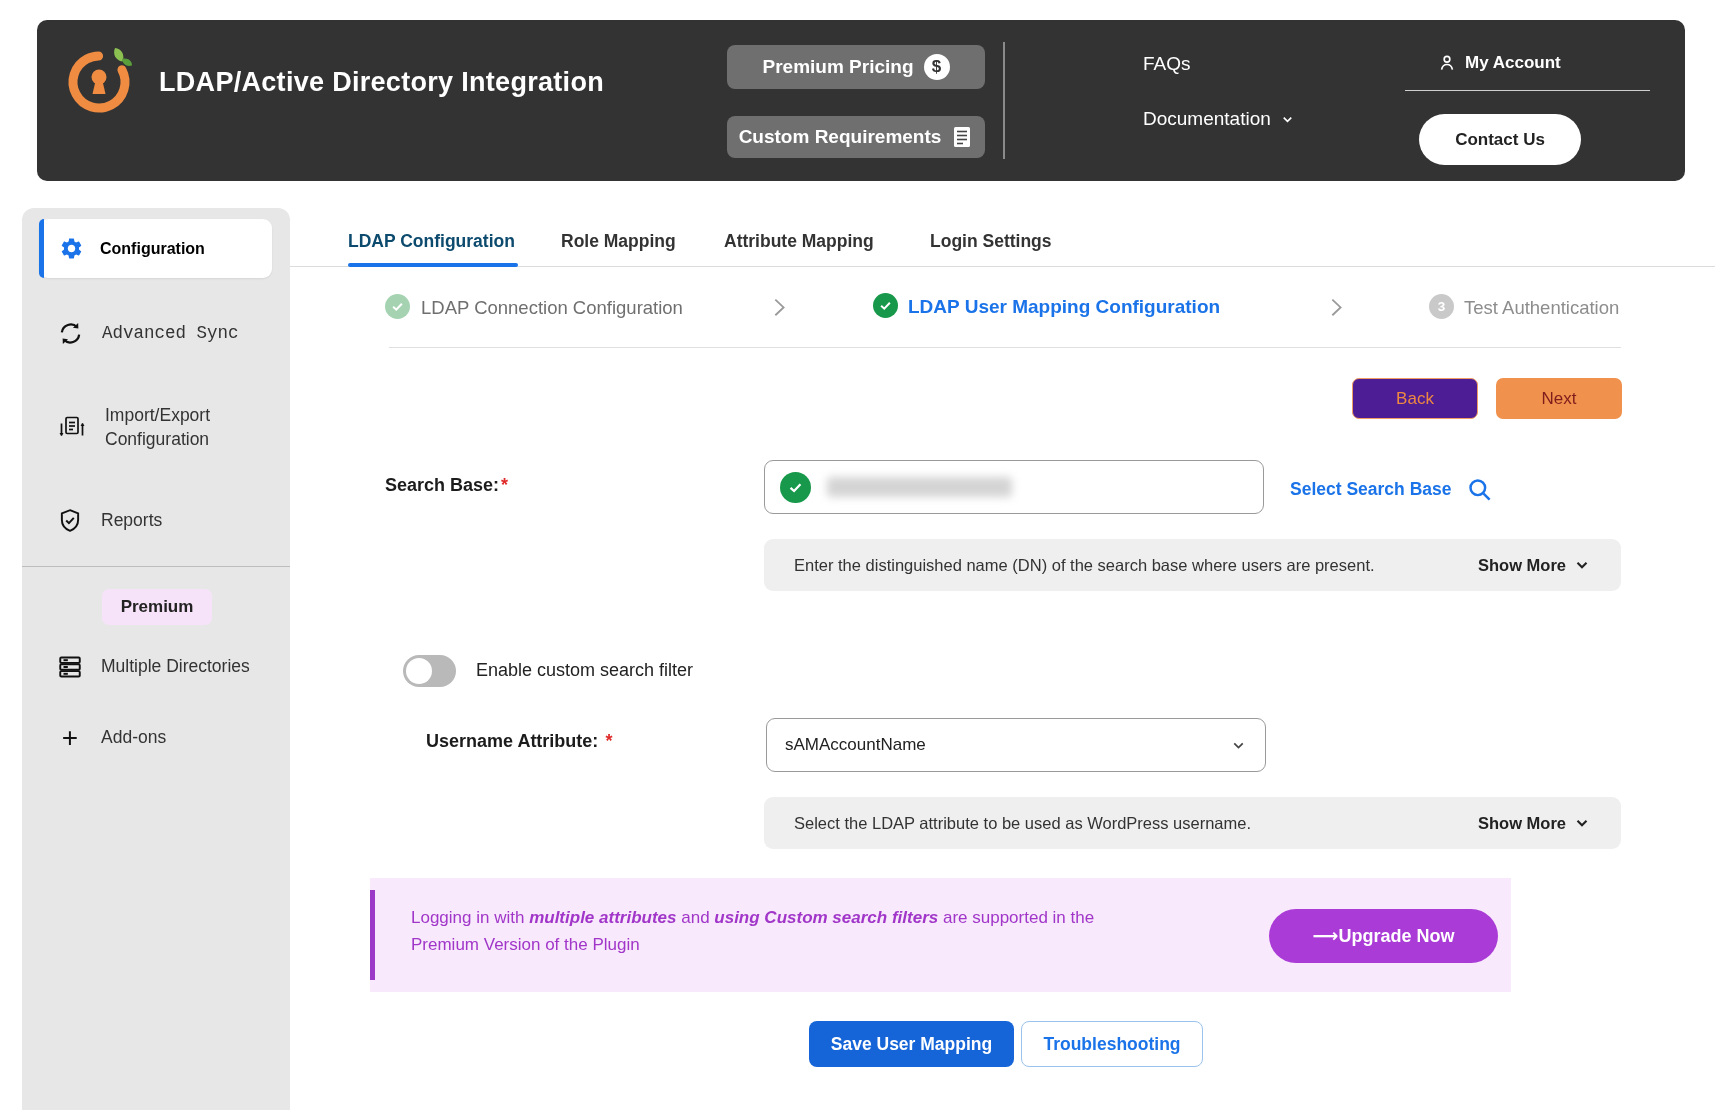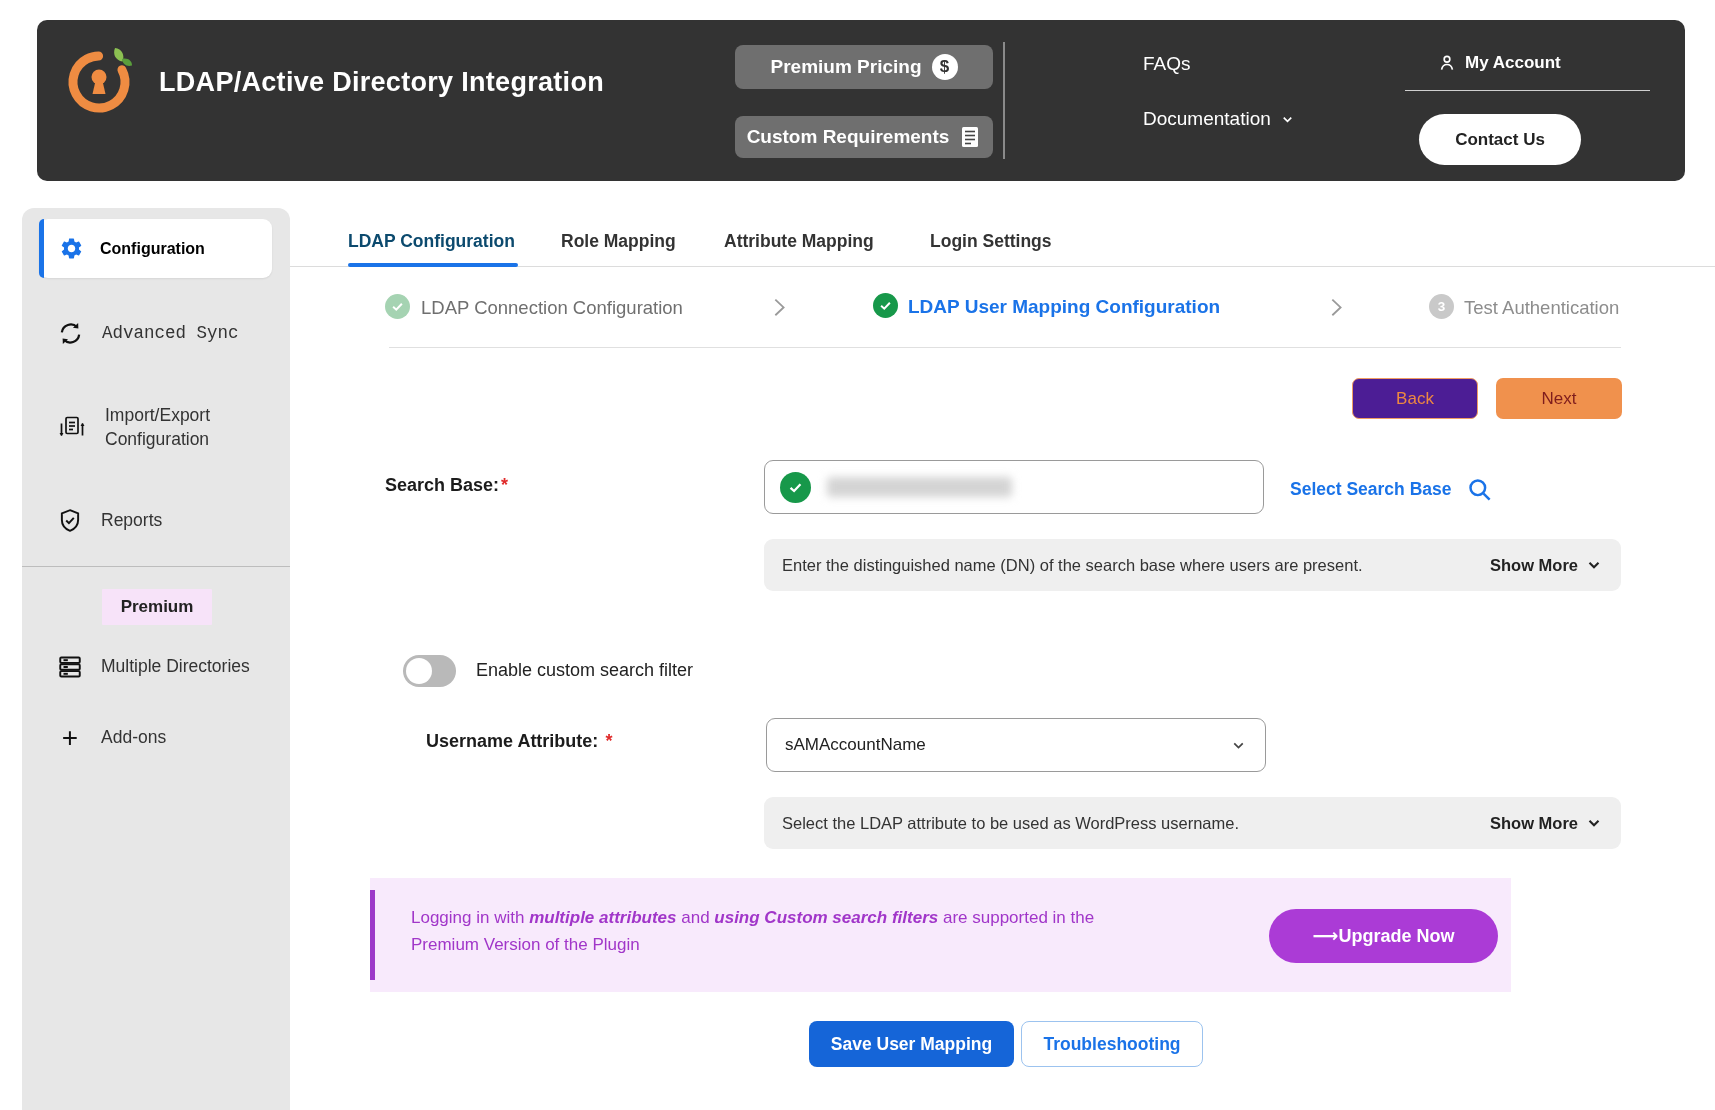--- a/index.html
+++ b/index.html
@@ -5,21 +5,21 @@
   html,body{margin:0;padding:0;background:#fff;}
   #page{position:relative;width:1715px;height:1110px;background:#ffffff;
         font-family:"Liberation Sans","DejaVu Sans",sans-serif;overflow:hidden;}
 
   
   .hdr{position:absolute;left:37px;top:20px;width:1648px;height:161px;background:#333333;border-radius:10px;}
   .logo{position:absolute;left:28px;top:24px;width:72px;height:72px;}
   .app-title{position:absolute;left:122px;top:47px;font-size:27px;font-weight:bold;color:#fff;letter-spacing:.3px;}
   .hdr-btn{position:absolute;left:690px;width:258px;background:#6f6f6f;border:none;border-radius:8px;
            color:#fff;font-weight:bold;font-size:19px;display:flex;align-items:center;justify-content:center;gap:10px;
-           font-family:inherit;cursor:pointer;margin-left:8px;}
+           font-family:inherit;cursor:pointer;}
   .hdr-btn.premium{top:25px;height:44px;}
   .hdr-btn.custom{top:96px;height:42px;}
   .dollar-badge{display:inline-flex;width:26px;height:26px;border-radius:50%;background:#fff;color:#333;
                 font-weight:bold;font-size:17px;align-items:center;justify-content:center;}
   .hdr-divider{position:absolute;left:966px;top:22px;width:2px;height:117px;background:#8a8a8a;}
   .hdr-link{position:absolute;color:#fff;font-size:19px;cursor:pointer;display:flex;align-items:center;gap:9px;}
   .faqs{left:1106px;top:33px;}
   .docs{left:1106px;top:88px;}
   .my-account{position:absolute;left:1400px;top:33px;color:#fff;font-size:17px;font-weight:bold;
               display:flex;align-items:center;gap:8px;cursor:pointer;}
@@ -30,21 +30,21 @@
   
   .sidebar{position:absolute;left:22px;top:208px;width:268px;height:902px;background:#e7e7e7;border-radius:12px 12px 0 0;}
   .side-active{position:absolute;left:17px;top:11px;width:233px;height:59px;background:#fff;border-radius:9px;
                display:flex;align-items:center;gap:16px;padding-left:20px;box-sizing:border-box;cursor:pointer;
                box-shadow:0 1px 2px rgba(0,0,0,.08);}
   .side-active::before{content:"";position:absolute;left:0;top:0;bottom:0;width:5px;background:#1a73e8;border-radius:9px 0 0 9px;}
   .side-item{position:absolute;left:35px;display:flex;align-items:center;gap:18px;color:#2b2b2b;cursor:pointer;}
   .side-item .lbl{font-size:17.5px;font-weight:500;color:#333;max-width:160px;line-height:1.35;}
   .side-item svg{flex:0 0 auto;color:#222;}
   .side-divider{position:absolute;left:0;top:358px;width:268px;height:1px;background:#bdbdbd;}
-  .premium-badge{position:absolute;left:80px;top:381px;width:110px;height:36px;background:#f7e3f9;border-radius:1px;
+  .premium-badge{position:absolute;left:80px;top:381px;width:110px;height:36px;background:#f7e3f9;border-radius:7px;
                  display:flex;align-items:center;justify-content:center;font-weight:bold;font-size:17px;color:#222;}
   .plus-glyph{font-size:28px;font-weight:500;color:#111;line-height:20px;width:26px;text-align:center;}
   .other-card{position:absolute;left:5px;top:589px;width:258px;height:175px;background:#ededed;border-radius:20px;
               display:flex;flex-direction:column;align-items:center;cursor:pointer;}
   .other-card svg{margin-top:26px;color:#2b2b2b;}
   .other-title{margin-top:14px;font-size:21px;font-weight:bold;color:#333;text-align:center;width:150px;line-height:1.15;}
 
   
   .tabs-line{position:absolute;left:290px;top:266px;width:1425px;height:1px;background:#dcdcdc;}
   .tab{position:absolute;top:231px;font-size:17.5px;font-weight:bold;color:#333;cursor:pointer;}
@@ -73,21 +73,21 @@
   
   .field-label{position:absolute;font-size:18px;font-weight:bold;color:#1c1c1c;}
   .req{color:#e02b2b;margin-left:2px;}
   .search-input{position:absolute;left:764px;top:460px;width:500px;height:54px;background:#fff;border:1px solid #9a9a9a;
                 border-radius:9px;display:flex;align-items:center;gap:16px;padding-left:15px;box-sizing:border-box;cursor:text;}
   .ok-circle{width:31px;height:31px;border-radius:50%;background:#17984a;display:flex;align-items:center;justify-content:center;flex:0 0 auto;}
   .redacted{width:185px;height:20px;background:#d4d4d4;border-radius:4px;filter:blur(4px);}
   .select-link{position:absolute;left:1290px;top:476px;display:flex;align-items:center;gap:14px;color:#1a73e8;
                font-size:17.5px;font-weight:bold;cursor:pointer;}
   .info-bar{position:absolute;left:764px;width:857px;height:52px;background:#efefef;border-radius:9px;
-            display:flex;align-items:center;padding:0 18px;box-sizing:border-box;font-size:16.5px;color:#333;}
+            display:flex;align-items:center;padding:0 30px;box-sizing:border-box;font-size:16.5px;color:#333;}
   .info-bar.first{top:539px;} .info-bar.second{top:797px;gap:40px;}
   .info-bar .grow{flex:1;}
   .show-more{display:flex;align-items:center;gap:7px;font-weight:bold;color:#222;cursor:pointer;}
   .toggle{position:absolute;left:403px;top:655px;width:53px;height:32px;border-radius:16px;background:#b9b9b9;cursor:pointer;}
   .toggle .knob{position:absolute;left:3px;top:3px;width:26px;height:26px;border-radius:50%;background:#fff;}
   .toggle-lbl{position:absolute;left:476px;top:660px;font-size:18px;font-weight:500;color:#222;}
   .ua-select{position:absolute;left:766px;top:718px;width:500px;height:54px;background:#fff;border:1px solid #9a9a9a;
              border-radius:9px;display:flex;align-items:center;padding:0 18px;box-sizing:border-box;
              font-size:17px;color:#222;cursor:pointer;}
   .ua-select .grow{flex:1;}

